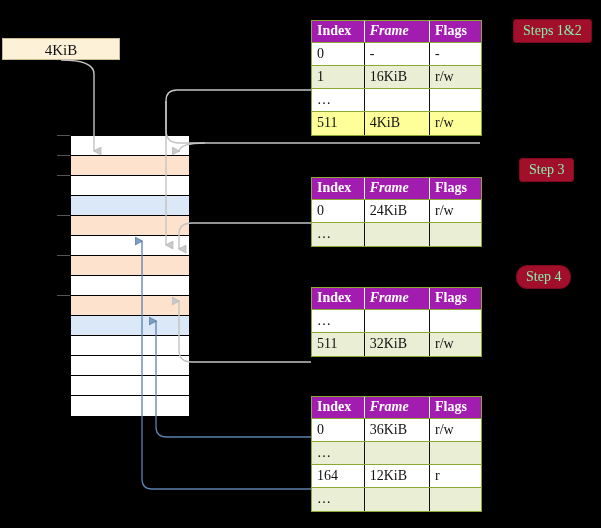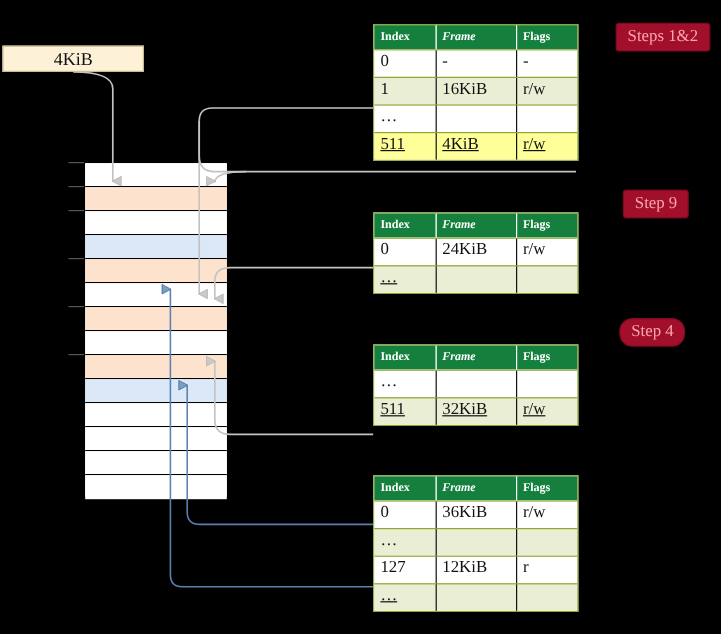--- a/index.html
+++ b/index.html
@@ -41,21 +41,21 @@
     font-size: 15px;
     line-height: 22px;
     text-align: center;
     box-sizing: border-box;
   }
 
   
   .badge {
     position: absolute;
     background: #a10f2b;
-    color: #fca5a5;
+    color: #86efac;
     font-size: 14px;
     line-height: 19px;
     padding: 1px 9px 2px 9px;
     border-radius: 3px;
     border: 1px solid #7d0a20;
     white-space: nowrap;
     box-sizing: border-box;
   }
   .badge-step0   { left: 188px; top: 41px; }
   .badge-steps12 { left: 513px; top: 19px; }
@@ -99,64 +99,64 @@
     border-collapse: collapse;
     background: #ffffff;
     font-size: 14px;
     color: #111111;
   }
   .pt table {
     border-collapse: collapse;
     table-layout: fixed;
   }
   .pt th {
-    background: #15803d;
+    background: #a21caf;
     color: #ffffff;
     font-weight: bold;
-    font-size: 10px;
+    font-size: 14px;
     text-align: left;
     padding: 2px 5px 3px 5px;
     border-right: 1px solid #ffffff;
     border-bottom: 1px solid #8aa832;
     height: 20px;
     box-sizing: border-box;
   }
   .pt th:last-child { border-right: none; }
   .pt td {
     padding: 2px 5px 3px 5px;
     border-right: 1px solid #111111;
     border-bottom: 1px solid #8aa832;
     height: 23px;
     box-sizing: border-box;
     vertical-align: middle;
     background: transparent;
   }
   .pt td:last-child { border-right: none; }
-  .pt tr:last-child td { border-bottom: none; text-decoration: underline; }
+  .pt tr:last-child td { border-bottom: none; }
   .row-alt td  { background: #e9eed4; }
   .row-plain td { background: #ffffff; }
   .cell-hl { background: #ffff99 !important; }
   .col-i { width: 56px; }
   .col-f { width: 73px; font-style: italic; }
   .col-g { width: 56px; }
 
   .pt1 { left: 311px; top: 20px;  width: 169px; }
   .pt2 { left: 311px; top: 177px; width: 169px; }
   .pt3 { left: 311px; top: 287px; width: 169px; }
   .pt4 { left: 311px; top: 396px; width: 169px; }
 </style>
 </head>
 <body>
 
 <div id="stage">
 
   <div class="size-box">4KiB</div>
 
   <div class="badge badge-steps12">Steps 1&amp;2</div>
-  <div class="badge badge-step3">Step 9</div>
+  <div class="badge badge-step3">Step 3</div>
   <div class="badge badge-step4">Step 4</div>
 
   <div class="tick" style="top:135px"></div>
   <div class="tick" style="top:155px"></div>
   <div class="tick" style="top:175px"></div>
   <div class="tick" style="top:215px"></div>
   <div class="tick" style="top:255px"></div>
   <div class="tick" style="top:295px"></div>
 
   <div class="memcol">
@@ -301,21 +301,21 @@
           <td>0</td>
           <td>36KiB</td>
           <td>r/w</td>
         </tr>
         <tr class="row-alt">
           <td>…</td>
           <td></td>
           <td></td>
         </tr>
         <tr class="row-plain">
-          <td>127</td>
+          <td>164</td>
           <td>12KiB</td>
           <td>r</td>
         </tr>
         <tr class="row-alt">
           <td>…</td>
           <td></td>
           <td></td>
         </tr>
       </tbody>
     </table>

